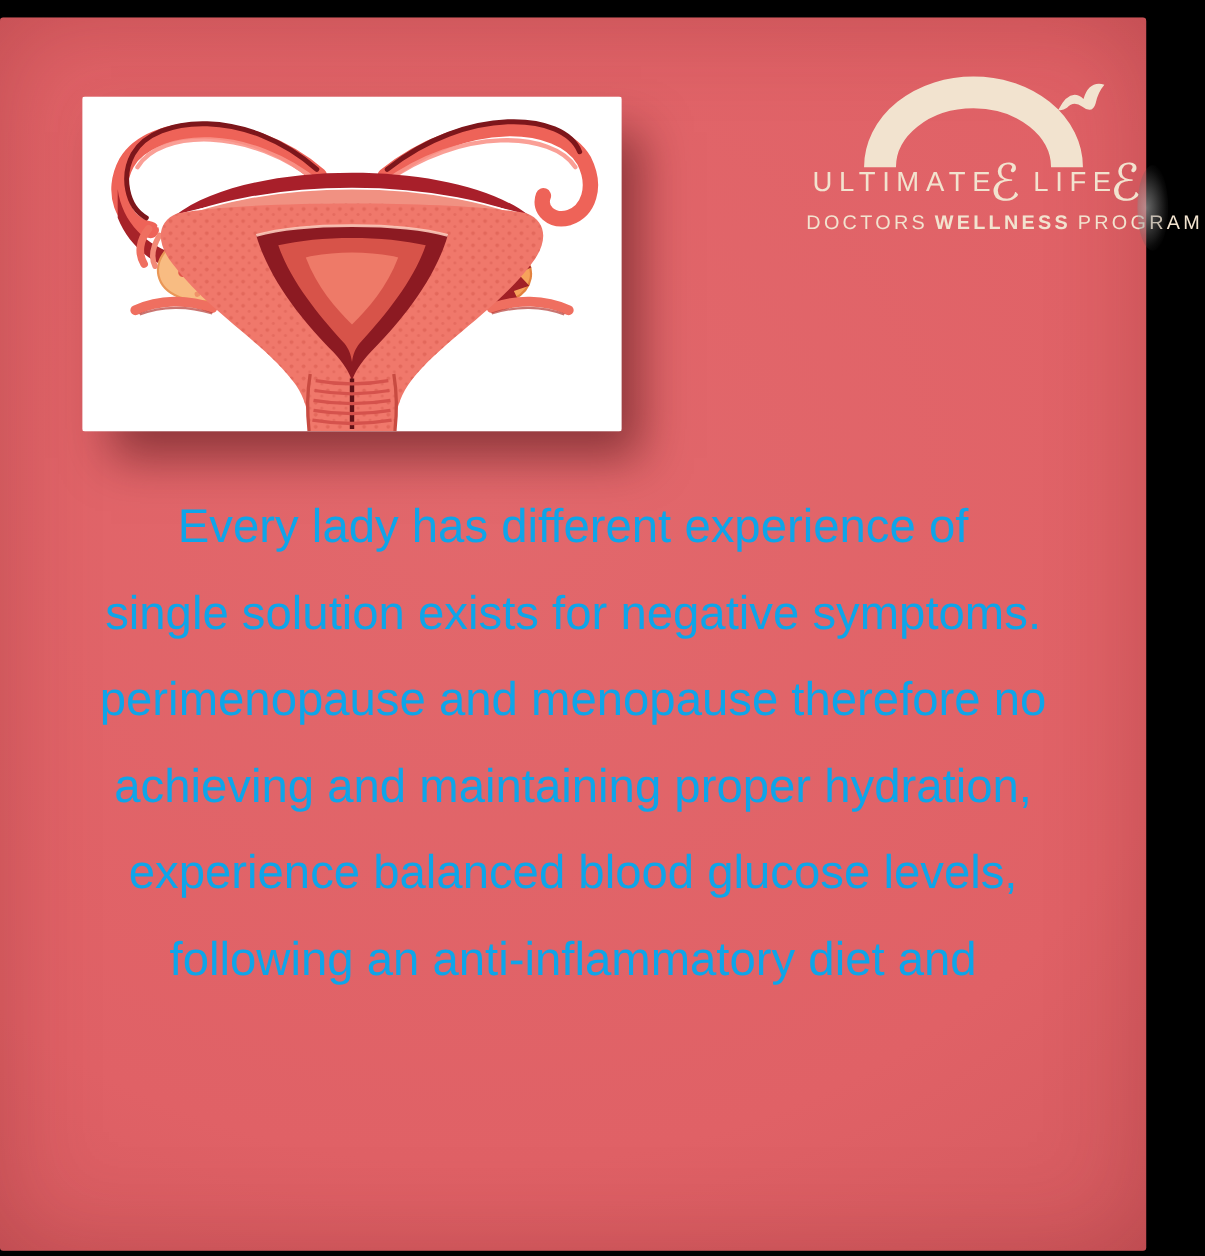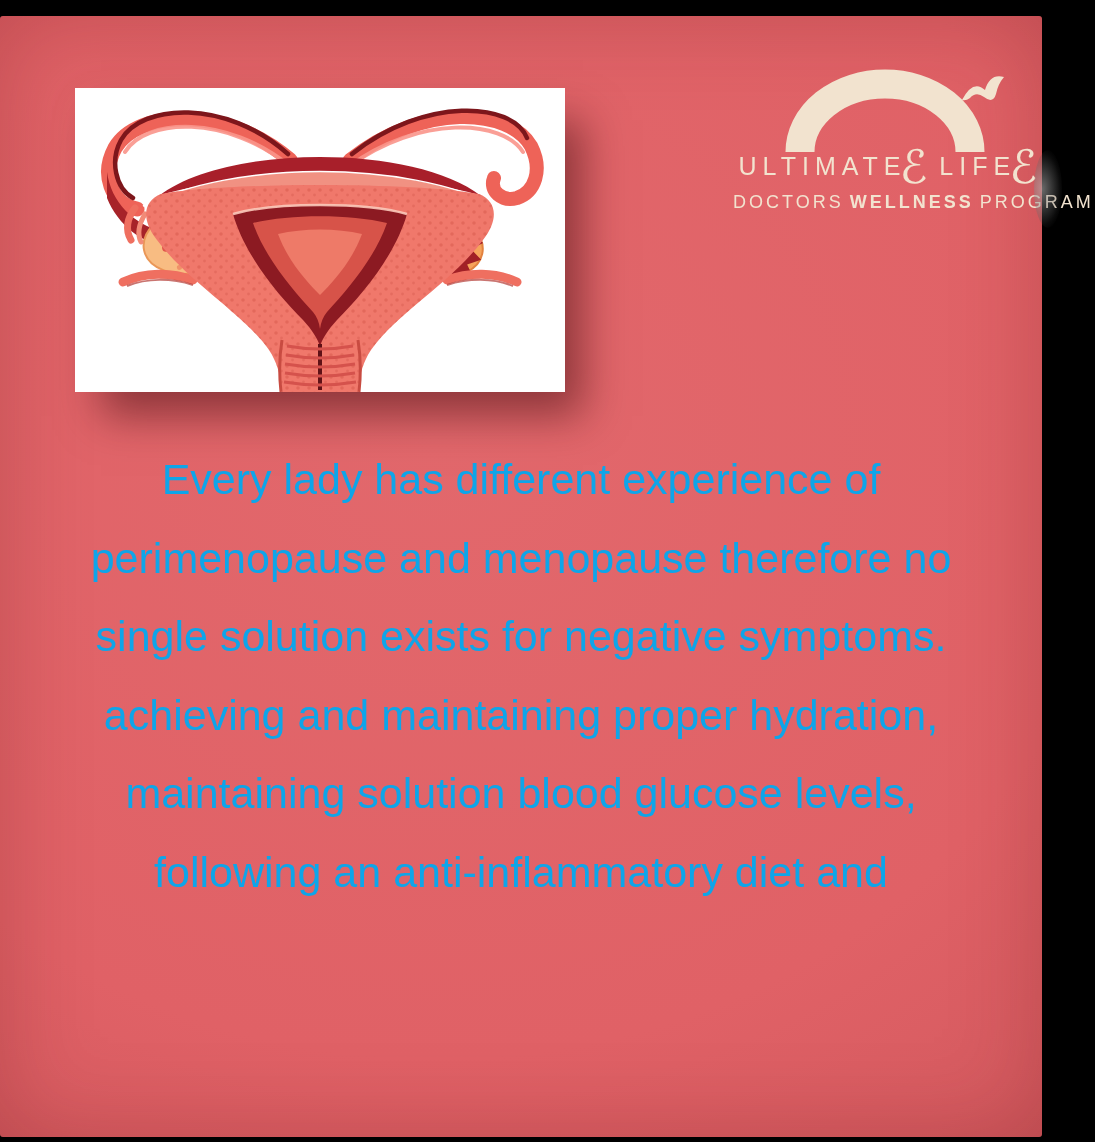--- a/index.html
+++ b/index.html
@@ -140,21 +140,21 @@
     <div class="wordmark">
       <span>ULTIMATE</span><span class="script-e first">ℰ</span><span>LIFE</span><span class="script-e">ℰ</span>
     </div>
     <div class="subtitle">
       <span>DOCTORS</span><span class="mid">WELLNESS</span><span>PROGRAM</span>
     </div>
   </div>
 
   <div class="text-block">
     <div class="text-line">Every lady has different experience of</div>
+    <div class="text-line">single solution exists for negative symptoms.</div>
     <div class="text-line">perimenopause and menopause therefore no</div>
-    <div class="text-line">single solution exists for negative symptoms.</div>
     <div class="text-line">achieving and maintaining proper hydration,</div>
-    <div class="text-line">maintaining solution blood glucose levels,</div>
+    <div class="text-line">experience balanced blood glucose levels,</div>
     <div class="text-line">following an anti-inflammatory diet and</div>
   </div>
 
   <div class="edge-artifact"></div>
 </div>
 
 </body></html>

